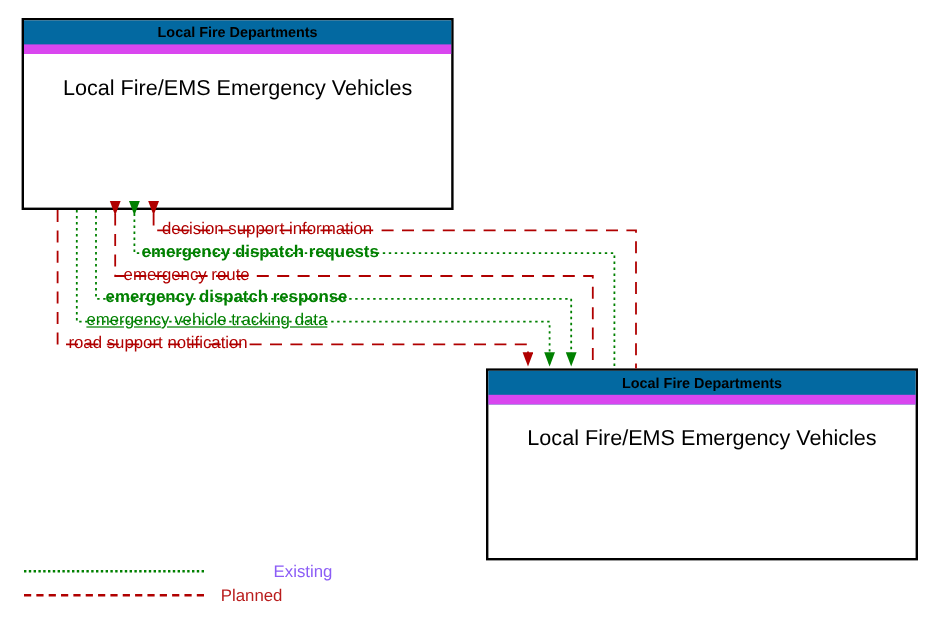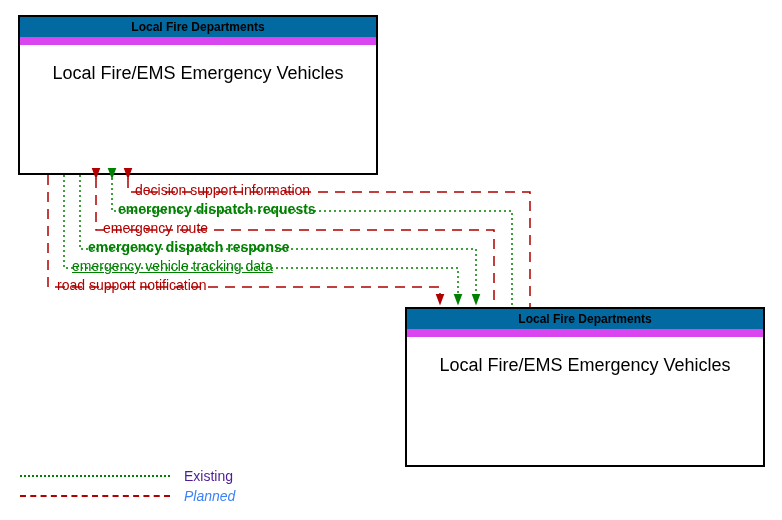--- a/index.html
+++ b/index.html
@@ -54,22 +54,22 @@
     width: 150px;
     height: 0;
     margin-right: 14px;
   }
   .legend-existing {
     border-top: 2px dotted #008000;
   }
   .legend-planned {
     border-top: 2px dashed #b00000;
   }
-  .legend-text.existing { color: #4c1d95; }
-  .legend-text.planned { color: #3b82f6; font-style: italic; }
+  .legend-text.existing { color: #8b5cf6; margin-left: 44px; }
+  .legend-text.planned { color: #b91c1c; }
   svg.flows {
     position: absolute;
     left: 0; top: 0;
     width: 782px; height: 520px;
     pointer-events: none;
   }
 </style>
 </head>
 <body>
 

